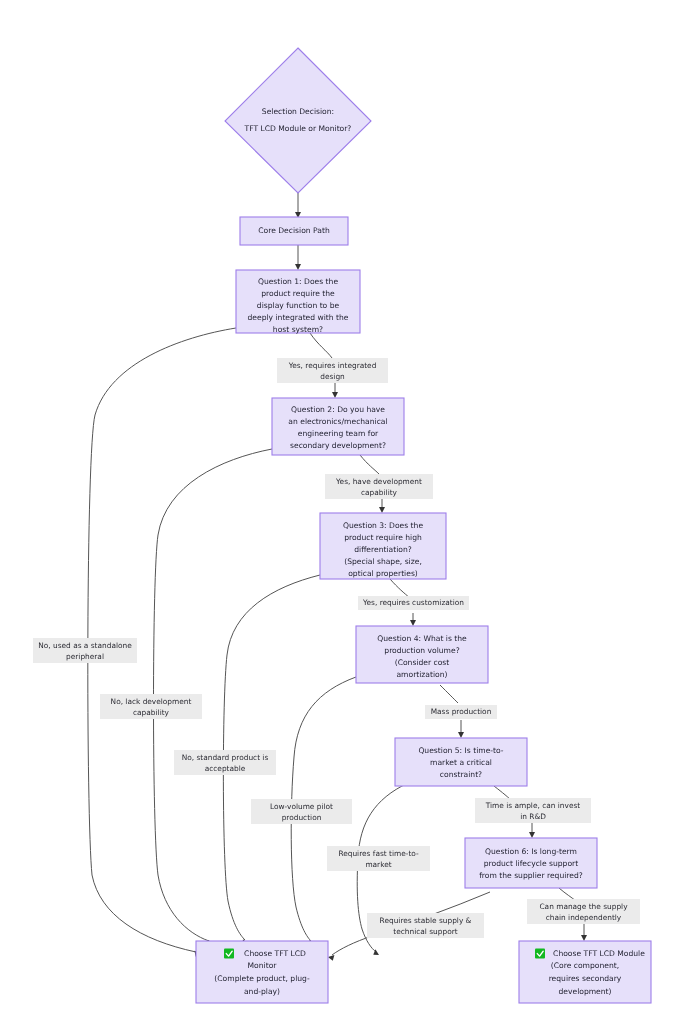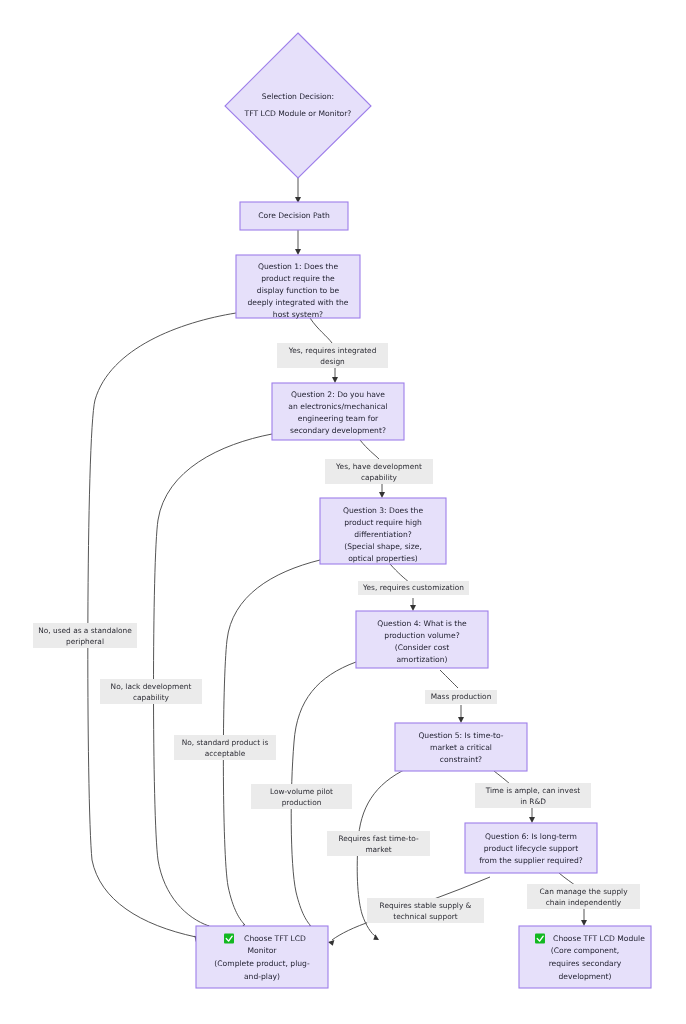--- a/index.html
+++ b/index.html
@@ -11,20 +11,21 @@
   body {
     width: 686px;
     height: 1024px;
     font-family: "DejaVu Sans", "Liberation Sans", sans-serif;
     overflow: hidden;
   }
   #flow-root {
     position: relative;
     width: 686px;
     height: 856px;
+    margin-top: 15px;
   }
   svg#flow-svg {
     position: absolute;
     top: 0;
     left: 0;
     width: 686px;
     height: 1024px;
     display: block;
   }
   .node-shape {

